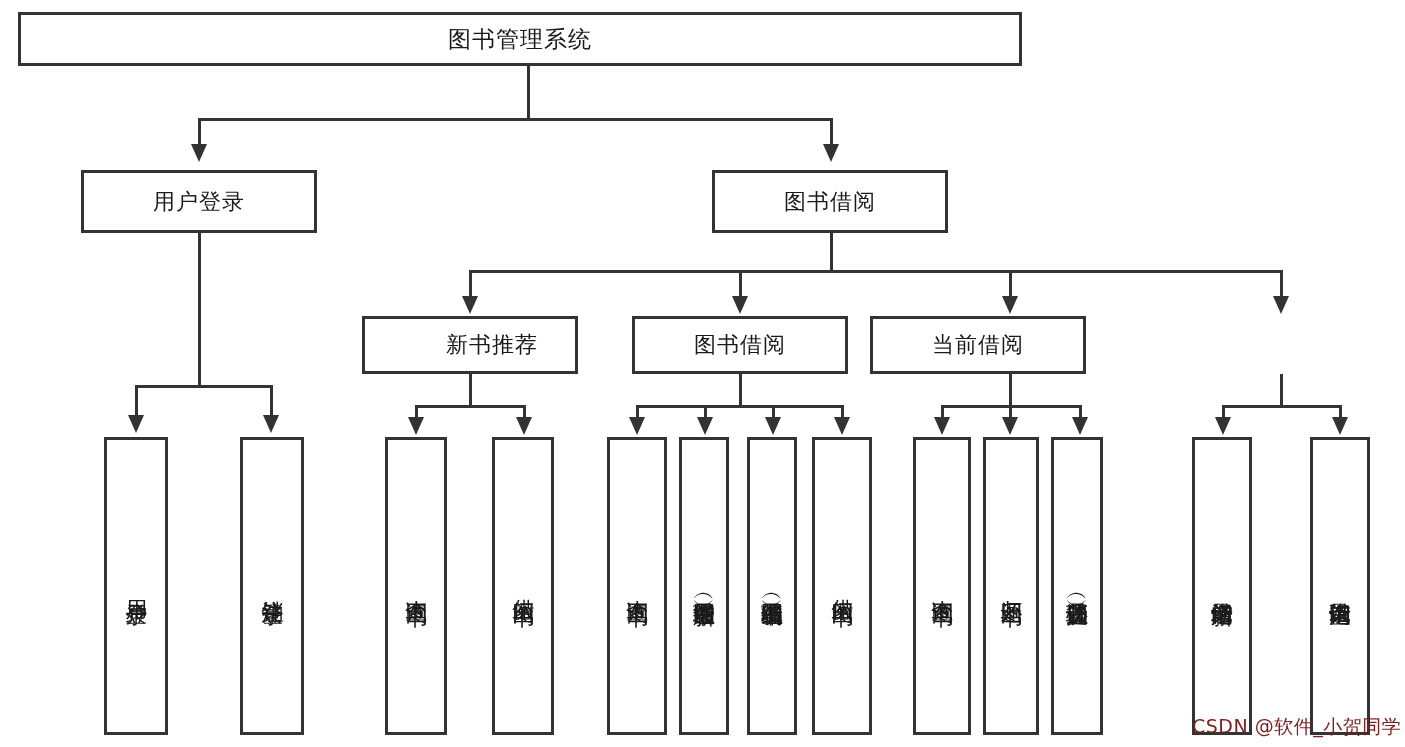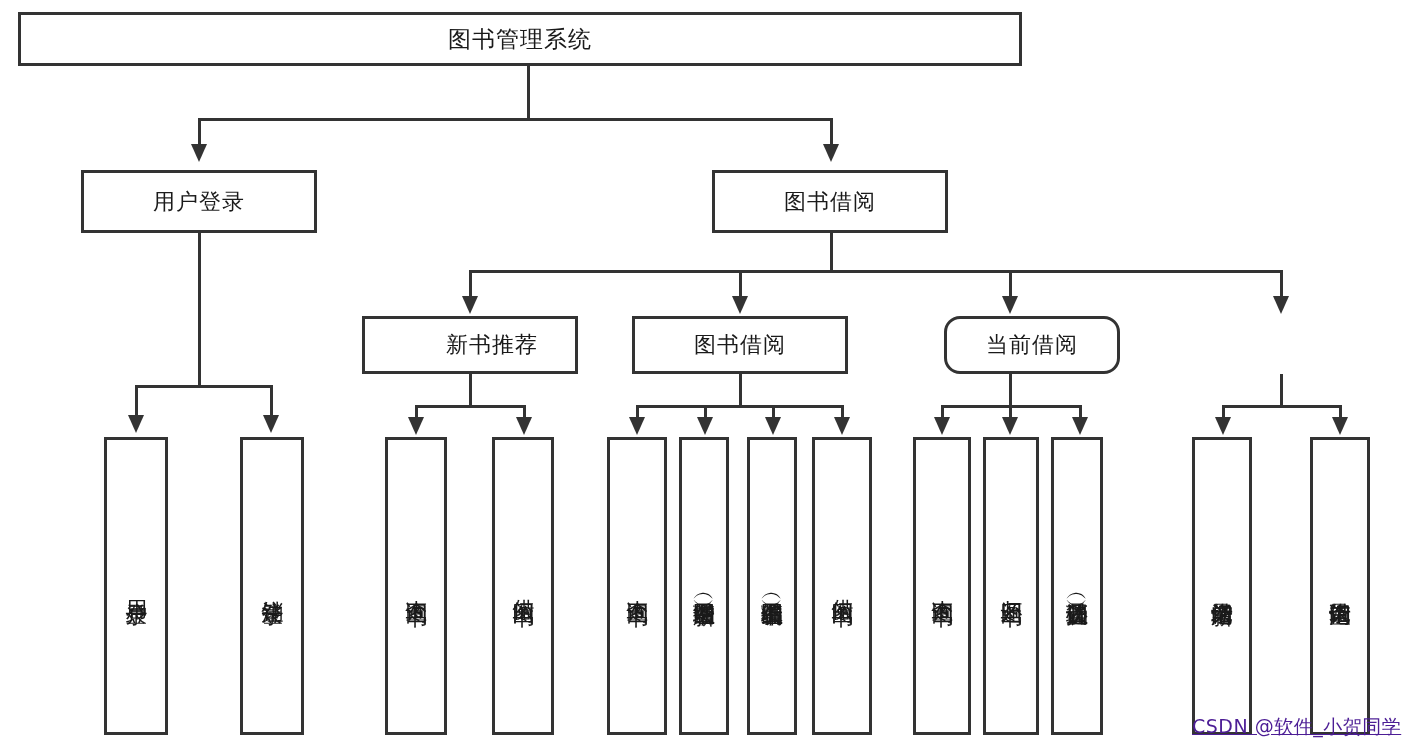--- a/index.html
+++ b/index.html
@@ -66,25 +66,24 @@
   .arrow {
     position: absolute;
     width: 0;
     height: 0;
     border-left: 8px solid transparent;
     border-right: 8px solid transparent;
     border-top: 18px solid #333333;
   }
   .watermark {
     position: absolute;
-    color: #4c1d95;
+    color: #7f1d1d;
     font-size: 19px;
     white-space: nowrap;
     letter-spacing: 0.5px;
-    text-decoration: underline;
   }
 </style>
 </head>
 <body>
 
 <div id="canvas">
 
   <div class="node lvl0" style="left:18px; top:12px; width:1004px; height:54px;">
     <span class="node-label">图书管理系统</span>
   </div>
@@ -122,21 +121,21 @@
   <div class="arrow" style="left:1002px; top:296px;"></div>
   <div class="vline" style="left:1280px; top:270px; height:28px;"></div>
   <div class="arrow" style="left:1273px; top:296px;"></div>
 
   <div class="node lvl2" style="left:362px; top:316px; width:216px; height:58px;padding-left:44px;">
     <span class="node-label">新书推荐</span>
   </div>
   <div class="node lvl2" style="left:632px; top:316px; width:216px; height:58px;">
     <span class="node-label">图书借阅</span>
   </div>
-  <div class="node lvl2" style="left:944px; top:316px; width:176px; height:58px;border-radius:16px;">
+  <div class="node lvl2" style="left:870px; top:316px; width:216px; height:58px;">
     <span class="node-label">当前借阅</span>
   </div>
 
   <div class="vline" style="left:469px; top:374px; height:31px;"></div>
   <div class="hline" style="left:415px; top:405px; width:111px;"></div>
   <div class="vline" style="left:415px; top:405px; height:14px;"></div>
   <div class="arrow" style="left:408px; top:417px;"></div>
   <div class="vline" style="left:523px; top:405px; height:14px;"></div>
   <div class="arrow" style="left:516px; top:417px;"></div>
 

